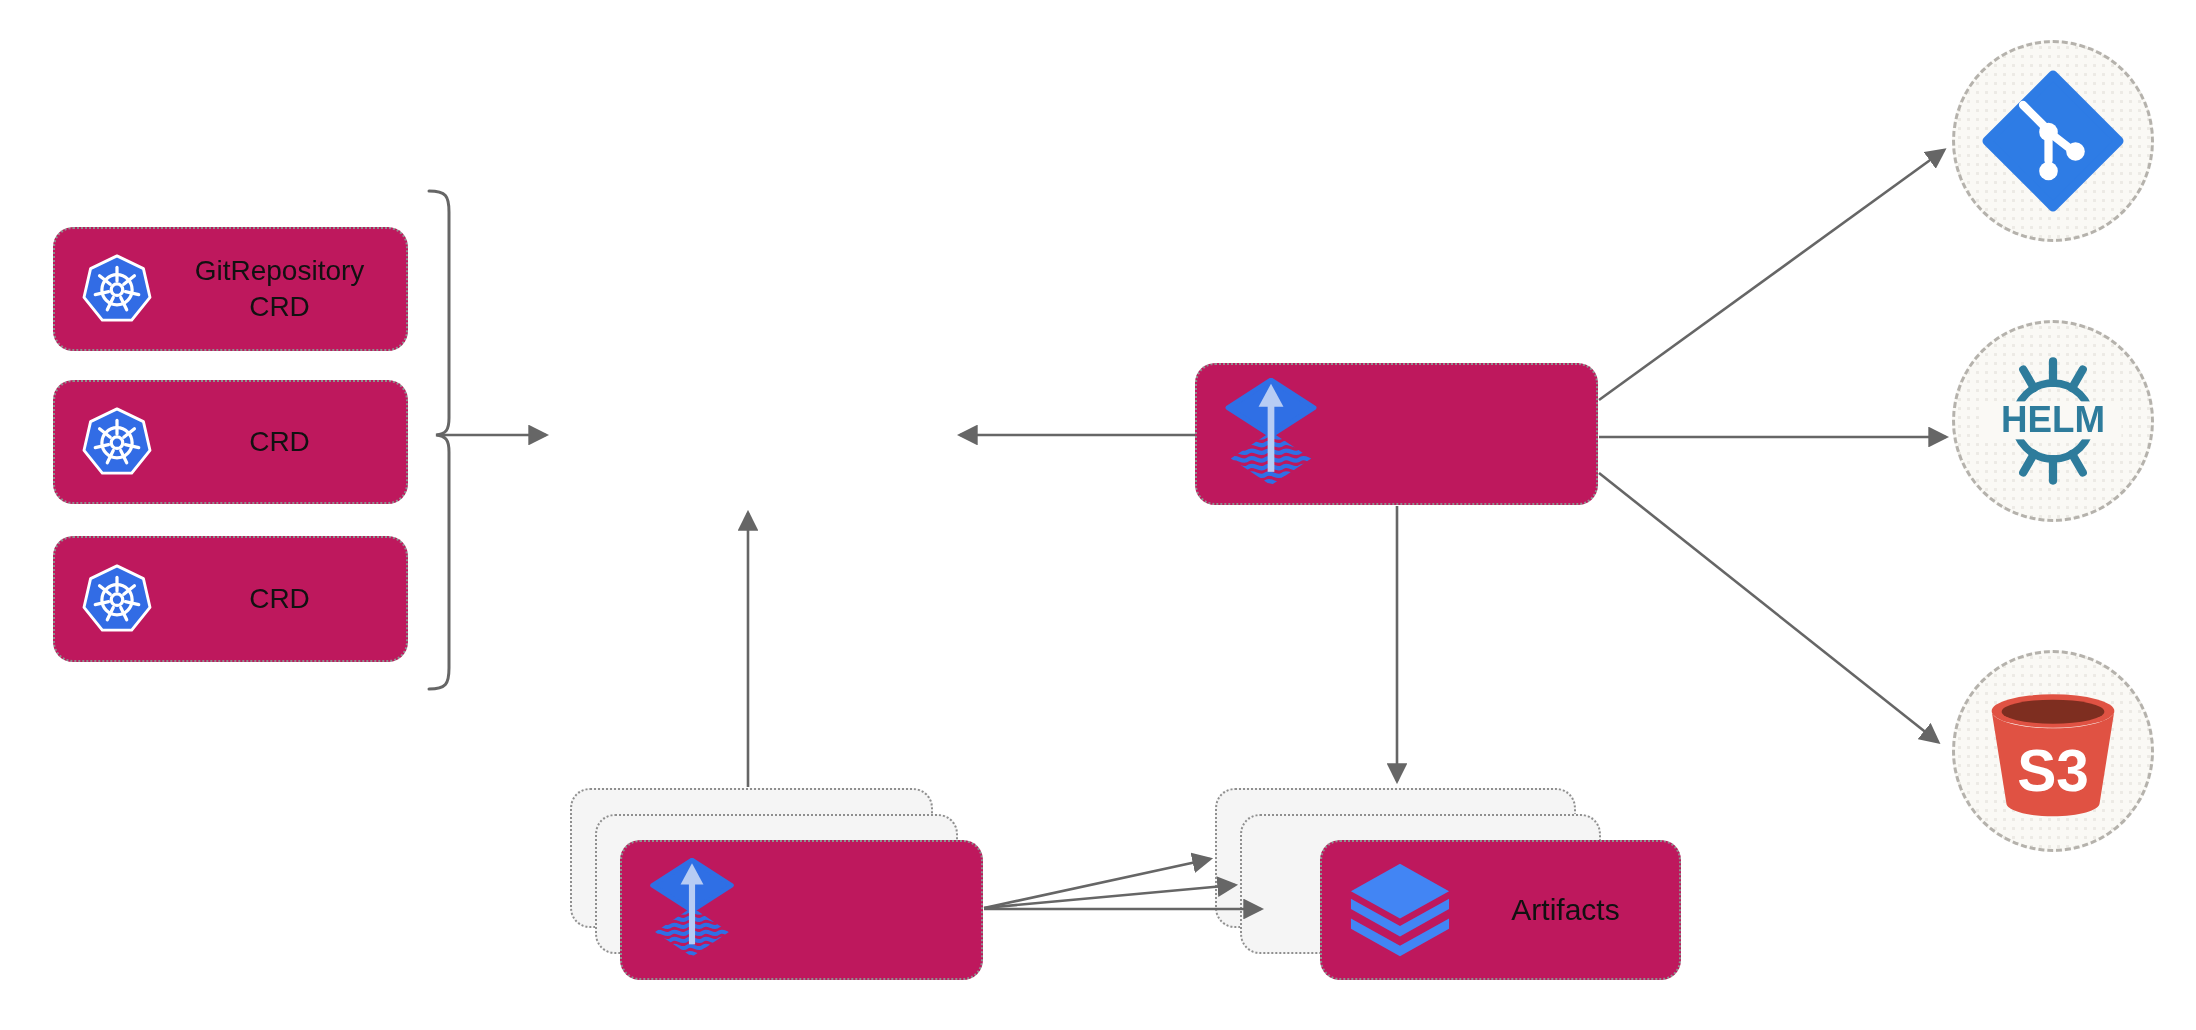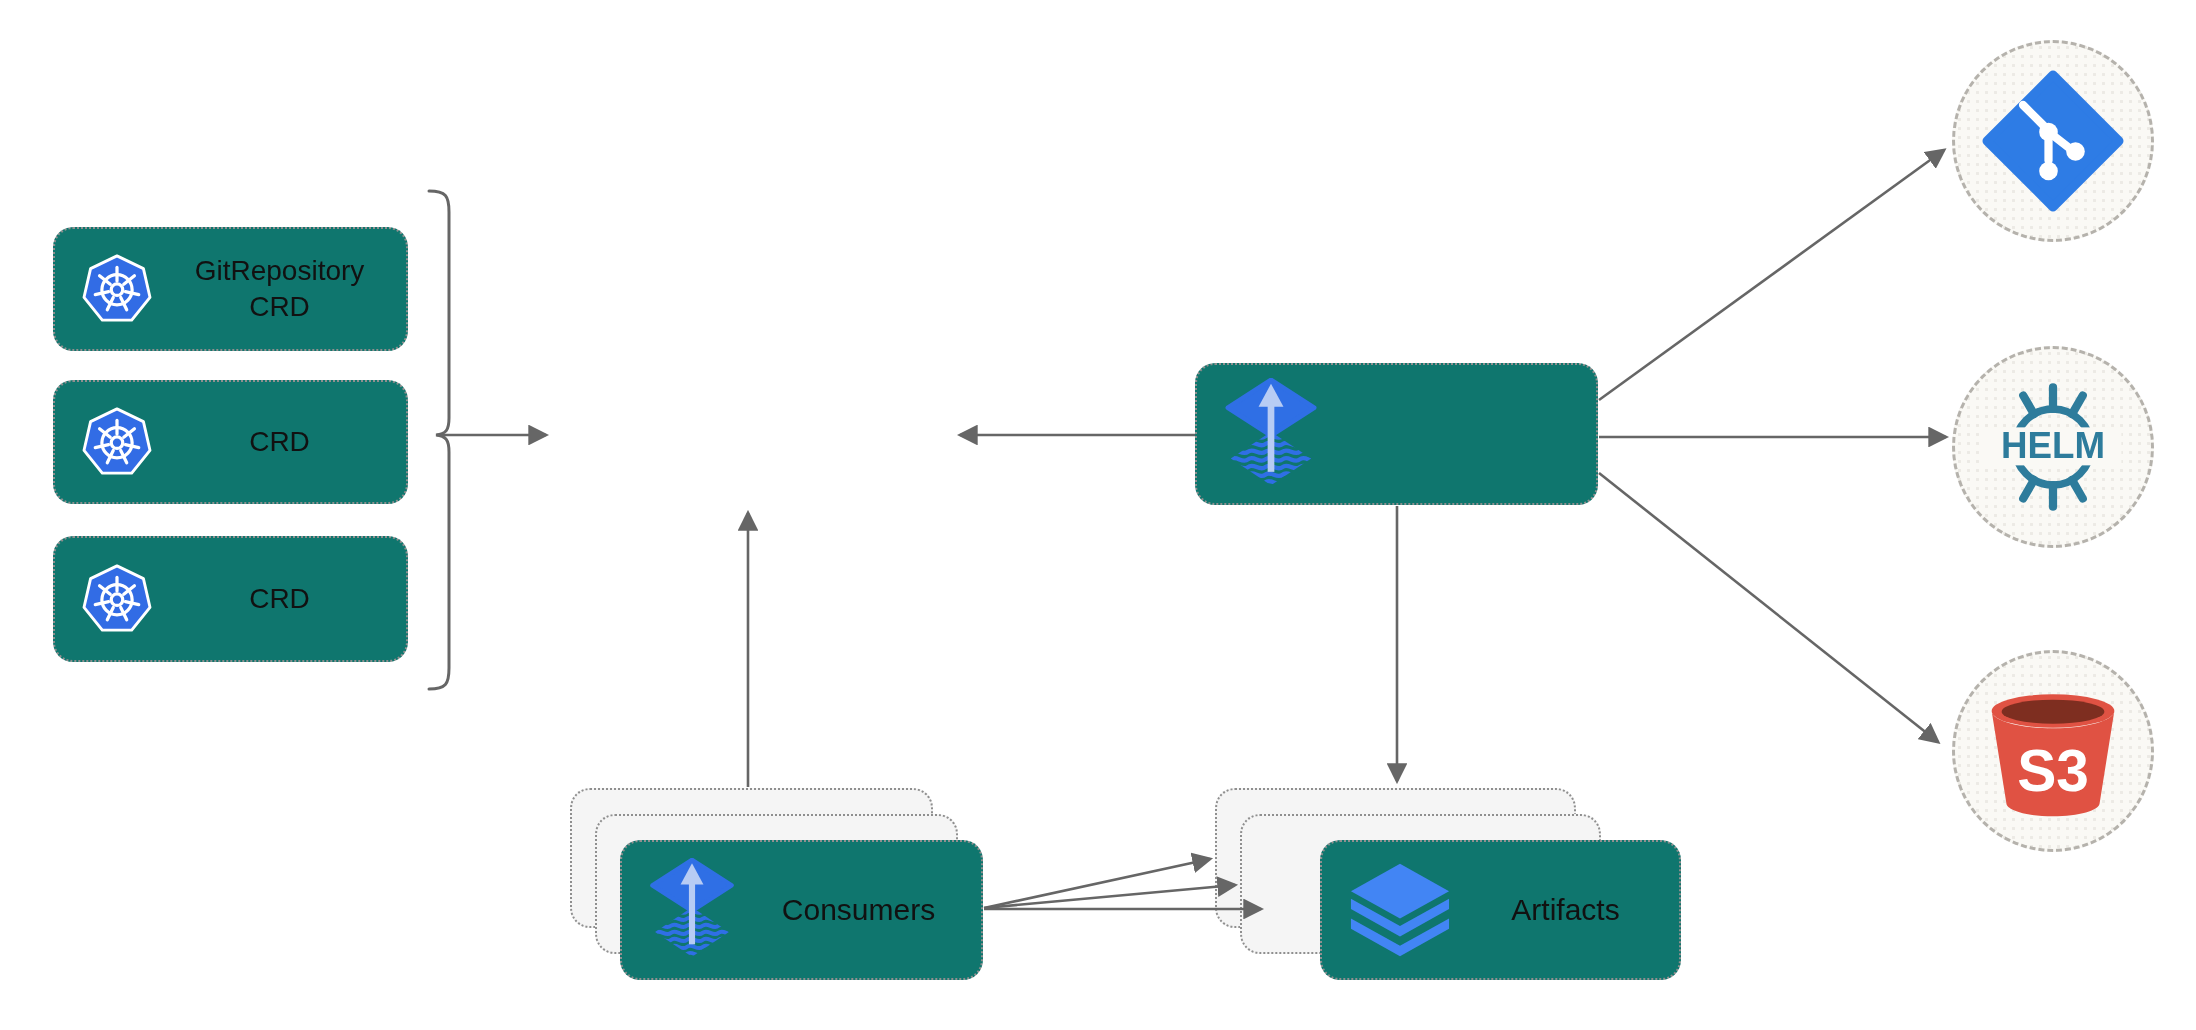--- a/index.html
+++ b/index.html
@@ -6,21 +6,21 @@
   .canvas{
     position:relative;
     width:2196px;height:1030px;
     background:#ffffff;
     font-family:"Liberation Sans", sans-serif;
     color:#111111;
     overflow:hidden;
   }
   .node{
     position:absolute;
-    background:#0f766e;
+    background:#be185d;
     border:2px dotted #8f8f8f;
     border-radius:20px;
     display:flex;align-items:center;
     box-sizing:border-box;
   }
   .stack-layer{
     position:absolute;
     background:#f5f5f5;
     border:2px dotted #8f8f8f;
     border-radius:20px;
@@ -135,23 +135,20 @@
 
   <div>
     <div class="stack-layer" style="left:570px;top:788px;width:363px;height:140px"></div>
     <div class="stack-layer" style="left:595px;top:814px;width:363px;height:140px"></div>
     <div class="node big" style="left:620px;top:840px;width:363px;height:140px">
       <span class="icon">
         <svg width="88" height="104">
             <use href="#flux-logo"></use>
           </svg>
       </span>
-      <span class="label">
-        <span>Consumers</span>
-      </span>
     </div>
   </div>
 
   <div>
     <div class="stack-layer" style="left:1215px;top:788px;width:361px;height:140px"></div>
     <div class="stack-layer" style="left:1240px;top:814px;width:361px;height:140px"></div>
     <div class="node big" style="left:1320px;top:840px;width:361px;height:140px">
       <span class="icon">
         <svg width="104" height="100">
             <use href="#layers-logo"></use>
@@ -170,21 +167,21 @@
         <line x1="30" y1="26" x2="44" y2="40"></line>
         <line x1="47" y1="50" x2="47" y2="63"></line>
         <line x1="51" y1="47" x2="60" y2="54"></line>
       </g>
       <circle cx="47" cy="44" r="6.2" fill="#ffffff"></circle>
       <circle cx="47" cy="70" r="6.2" fill="#ffffff"></circle>
       <circle cx="65" cy="57" r="6.2" fill="#ffffff"></circle>
     </svg>
   </div>
 
-  <div class="circle" style="left:1952px;top:346px;">
+  <div class="circle" style="left:1952px;top:320px;">
     <svg width="152" height="152" viewBox="0 0 120 120">
       <circle cx="60" cy="60" r="30" fill="none" stroke="#2E7C9C" stroke-width="6"></circle>
       <g stroke="#2E7C9C" stroke-width="6.5" stroke-linecap="round">
         <line x1="60" y1="30" x2="60" y2="13"></line>
         <line x1="75" y1="34" x2="83.5" y2="19.3"></line>
         <line x1="45" y1="34" x2="36.5" y2="19.3"></line>
         <line x1="60" y1="90" x2="60" y2="107"></line>
         <line x1="75" y1="86" x2="83.5" y2="100.7"></line>
         <line x1="45" y1="86" x2="36.5" y2="100.7"></line>
       </g>

